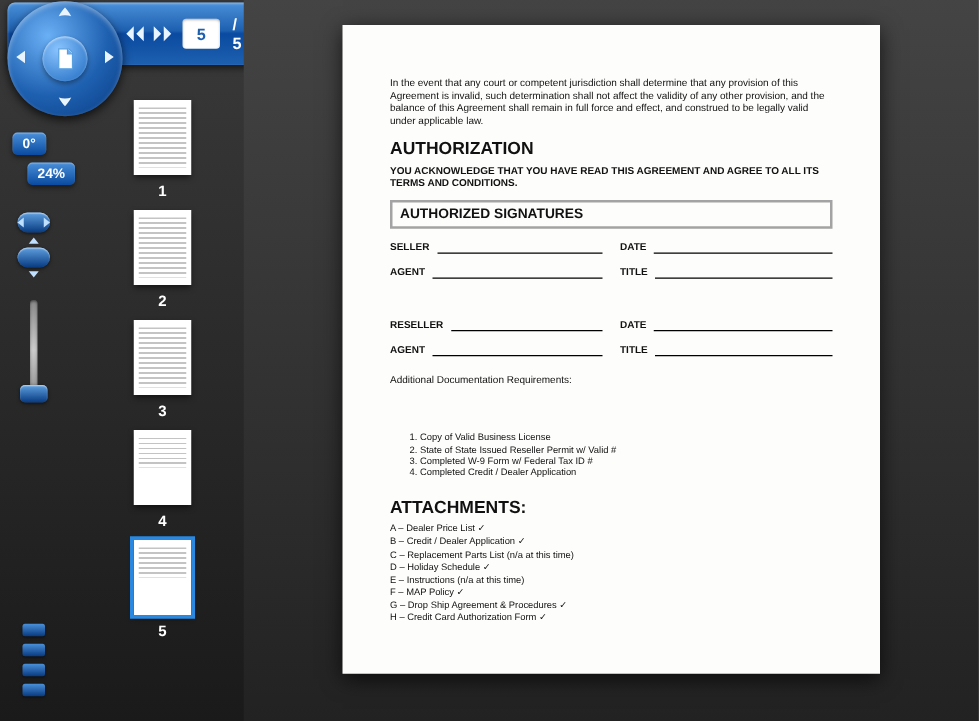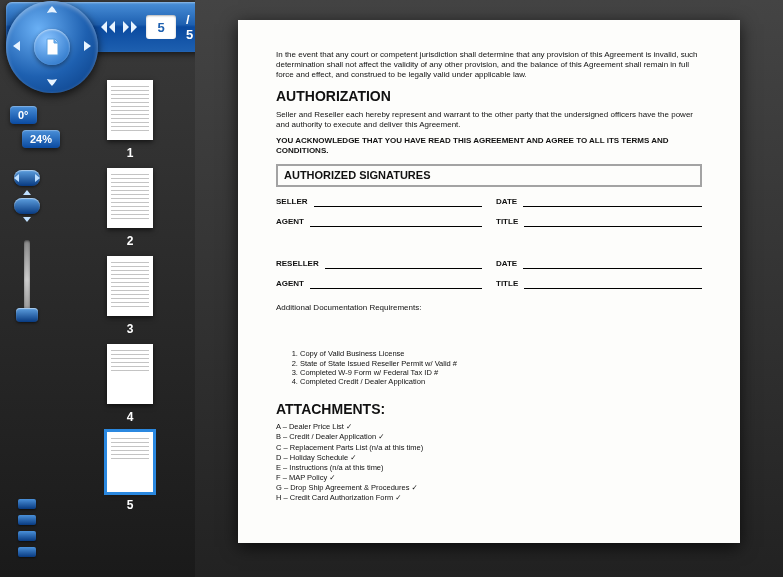--- a/index.html
+++ b/index.html
@@ -117,25 +117,25 @@
 
   
   .doc-area{
     position:absolute;
     left:195px; top:0; right:0; bottom:0;
     background:linear-gradient(#444,#222);
     overflow:auto;
     display:flex; justify-content:center; align-items:flex-start;
   }
   .page {
-    width: 502px;
+    width: 430px;
     background:#fdfdfb;
     margin:20px 0;
     box-shadow:0 4px 16px rgba(0,0,0,.7);
-    padding: 30px 38px 40px;
+    padding: 42px 38px 40px;
     color:#111;
     font-size:8px;
     line-height:1.25;
   }
   .page p{margin-bottom:6px;}
   .page .bold{font-weight:bold;}
   .page .sec-title{font-weight:bold; font-size:14px; margin:8px 0 4px;}
   .page .sig-box{border:2px solid #a3a3a3; padding:3px 6px; font-weight:bold; font-size:11px; margin:8px 0 10px;}
   .sig-row{display:flex; gap:14px; margin:10px 0;}
   .sig-field{flex:1; display:flex; align-items:flex-end; gap:6px;}
@@ -260,21 +260,20 @@
     <div class="thumb selected">
       <div class="thumb-lines half"></div>
     </div>
     <div class="thumb-label">5</div>
   </div>
 
 <div class="doc-area">
   <div class="page">
     <p>In the event that any court or competent jurisdiction shall determine that any provision of this Agreement is invalid, such determination shall not affect the validity of any other provision, and the balance of this Agreement shall remain in full force and effect, and construed to be legally valid under applicable law.</p>
     <p class="sec-title">AUTHORIZATION</p>
-    <p>Seller and Reseller each hereby represent and warrant to the other party that the undersigned officers have the power and authority to execute and deliver this Agreement.</p>
     <p class="bold">YOU ACKNOWLEDGE THAT YOU HAVE READ THIS AGREEMENT AND AGREE TO ALL ITS TERMS AND CONDITIONS.</p>
     <div class="sig-box">AUTHORIZED SIGNATURES</div>
 
     <div class="sig-row">
       <div class="sig-field">
           <span class="lbl">SELLER</span>
           <span class="line"></span>
         </div>
       <div class="sig-field">
           <span class="lbl">DATE</span>

